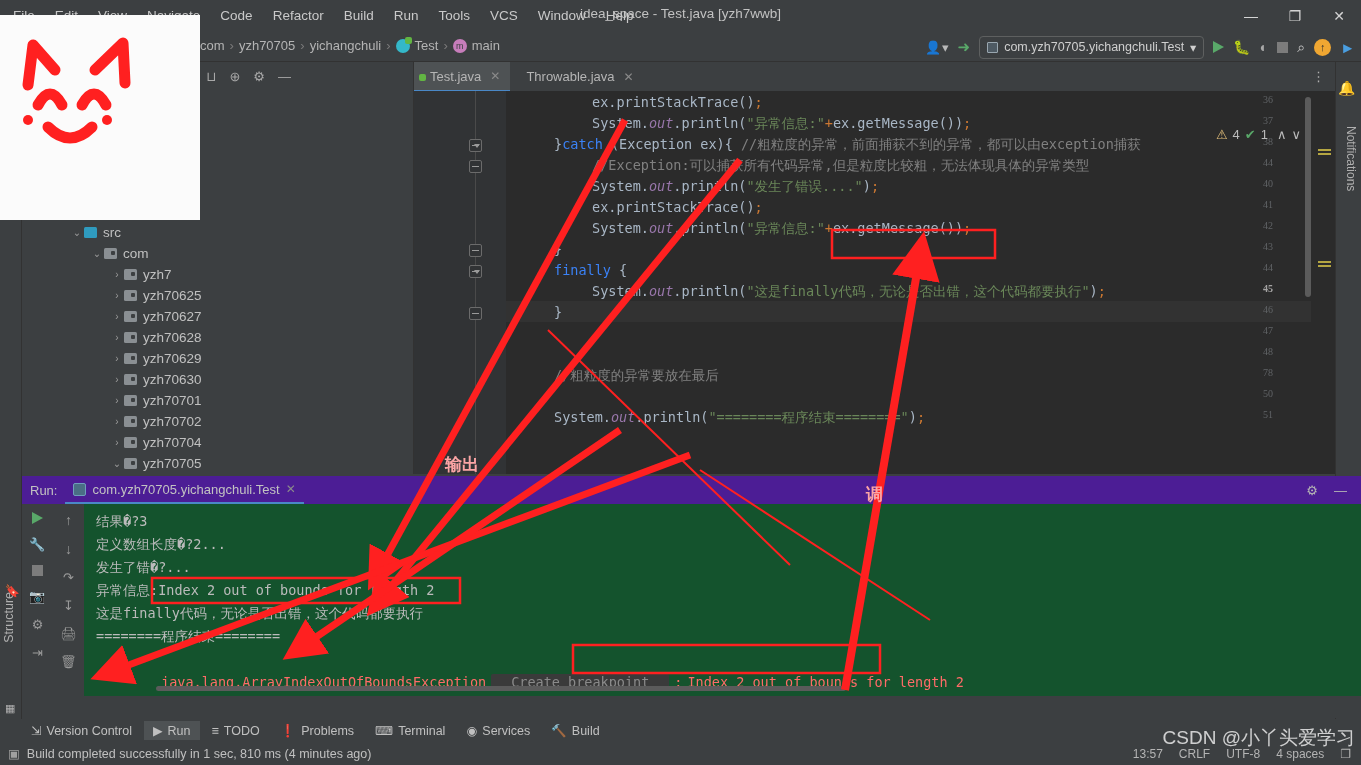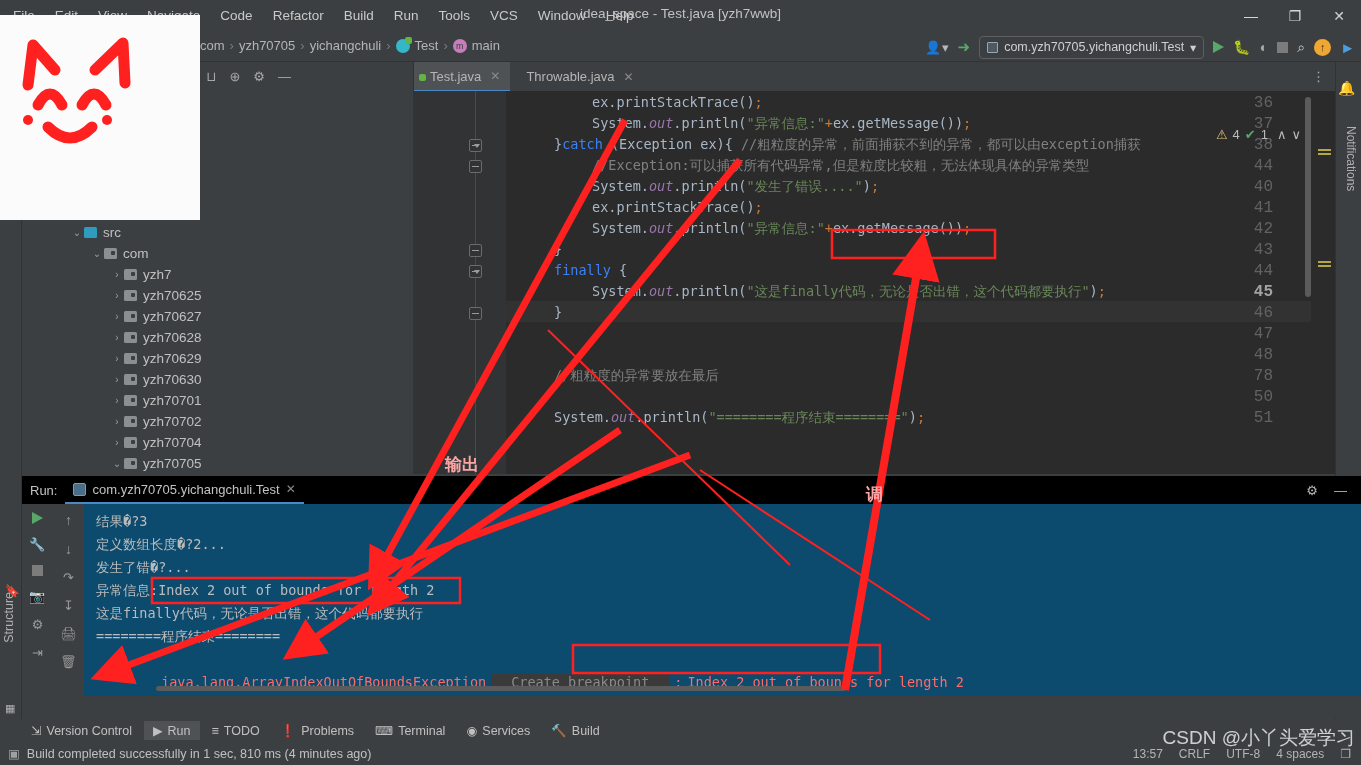--- a/index.html
+++ b/index.html
@@ -51,21 +51,21 @@
   
   .editor { position:absolute; left:414px; top:62px; right:26px; height:412px; background:#2b2b2b; }
   .tabs { position:absolute; left:0; top:0; height:29px; width:100%; background:#3c3f41; display:flex; }
   .tab { display:flex; align-items:center; gap:6px; padding:14px 10px; height:29px; font-size:13px; color:#b5b5b5; }
   .tab.active { background:#4e5254; border-bottom:2px solid #4a88c7;}
   .tab .x { color:#8b8b8b; font-size:12px; margin-left:3px;}
   .tabs-more { margin-left:auto; display:flex; align-items:center; padding-right:10px; color:#b0b0b0; letter-spacing:0; }
 
   .codearea { position:absolute; left:0; top:29px; right:0; bottom:0; background:#2b2b2b; overflow:hidden;}
   .gutter { position:absolute; left:0; top:0; width:92px; height:100%; background:#313335;}
-  .gnum { position:absolute; right:62px; font-family:Liberation Mono, monospace; font-size:16px; color:#606366; }
+  .gnum { position:absolute; right:62px; font-family:Liberation Serif, serif; font-size:10px; color:#606366; }
   .gnum.cur { color:#a4a3a3; font-weight:bold;}
   .foldline { position:absolute; left:61px; top:0; bottom:0; width:1px; background:#4a4a4a;}
   .foldmk { position:absolute; left:55px; width:13px; height:13px; border:1px solid #6b6b6b; border-radius:2px; background:#313335;}
   .foldmk:after{content:"";position:absolute;left:2px;top:5px;width:7px;height:1px;background:#9a9a9a;}
   .foldmk.down:before{content:"";position:absolute;left:4px;top:4px;border-left:3px solid transparent;border-right:3px solid transparent;border-top:4px solid #9a9a9a;}
   .codeline { position:absolute; left:92px; white-space:pre; font-family:"DejaVu Sans Mono", monospace; font-size:13.5px; color:#a9b7c6; }
   .hl { position:absolute; left:92px; right:24px; height:21px; background:#323232;}
   .kw { color:#3b82f6; }
   .fld { color:#9876aa; font-style:italic;}
   .str { color:#6a8759; }
@@ -74,28 +74,28 @@
   .semi { color:#cc7832;}
 
   .inspect { position:absolute; right:34px; top:36px; display:flex; align-items:center; gap:5px; font-size:13px; color:#bbb;}
   .warnmark { color:#e5c07b; font-size:13px;}
   .okmark { color:#59a869; font-size:13px;}
   .errstripe { position:absolute; right:4px; width:13px; height:2px; background:#b5a642;}
   .vscroll { position:absolute; right:24px; width:6px; background:#5b5b5b; border-radius:3px;}
 
   
   .runwin { position:absolute; left:22px; top:476px; right:0; height:242px; background:#3c3f41; }
-  .runhdr { position:absolute; left:0; top:0; width:100%; height:28px; background:#000000; display:flex; align-items:center; gap:8px; padding-left:8px; font-size:13px; color:#c2c2c2;}
+  .runhdr { position:absolute; left:0; top:0; width:100%; height:28px; background:#4c1d95; display:flex; align-items:center; gap:8px; padding-left:8px; font-size:13px; color:#c2c2c2;}
   .runtab { display:flex; align-items:center; gap:6px; padding:0 8px; height:28px; border-bottom:2px solid #4a88c7; }
   .runtab .ci { width:13px;height:13px;border:1.5px solid #6f9dbd; background:#4a6e85; border-radius:2px;}
   .runhdr-r { margin-left:auto; display:flex; gap:16px; align-items:center; padding-right:14px; color:#b5b5b5;}
 
   .runtools { position:absolute; left:0; top:28px; width:62px; bottom:0; background:#3c3f41; display:flex; }
   .tcol { width:31px; display:flex; flex-direction:column; align-items:center; padding-top:8px; gap:13px; color:#9a9a9a;}
-  .console { position:absolute; left:62px; top:28px; right:0; bottom:22px; background:#0c4a6e; padding:6px 0 0 12px; overflow:hidden;}
+  .console { position:absolute; left:62px; top:28px; right:0; bottom:22px; background:#14532d; padding:6px 0 0 12px; overflow:hidden;}
   .cline { font-family:"DejaVu Sans Mono", monospace; font-size:13.5px; color:#bbbbbb; white-space:pre; height:23px; line-height:23px;}
   .cerr { color:#ff6b68; }
   .cgray { color:#8a8a8a; background:#3a3a3a; padding:0 20px; border-radius:2px;}
   .cunder { text-decoration:underline; }
   .hscroll { position:absolute; left:72px; bottom:5px; width:690px; height:5px; background:#5b5b5b; border-radius:3px;}
 
   
   .leftbar { position:absolute; left:0; top:62px; width:22px; bottom:45px; background:#3c3f41; border-right:1px solid #323232;}
   .vtab { position:absolute; left:2px; writing-mode:vertical-rl; transform:rotate(180deg); font-size:12.5px; color:#b0b0b0; white-space:nowrap;}
   .rightbar { position:absolute; right:0; top:62px; width:26px; bottom:45px; background:#3c3f41; border-left:1px solid #323232;}

